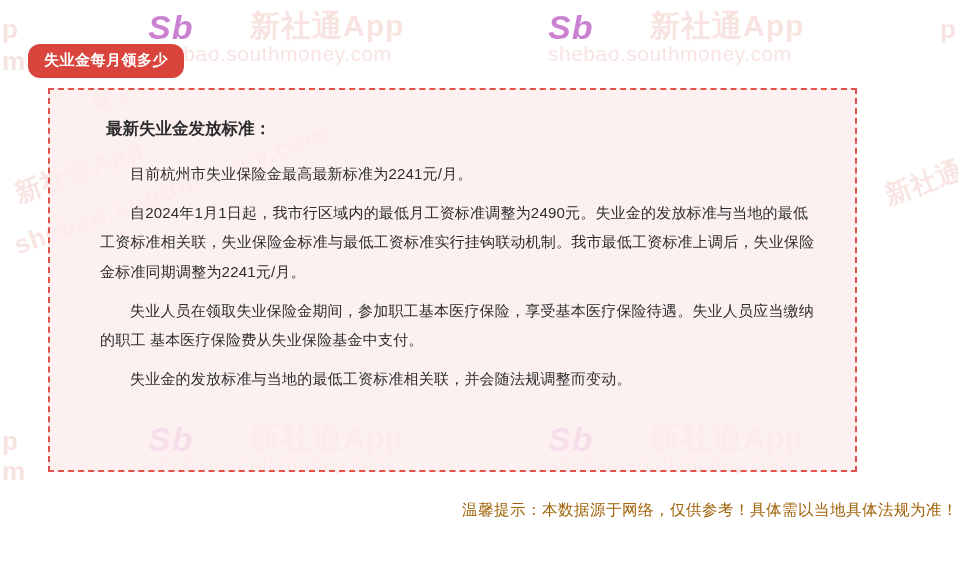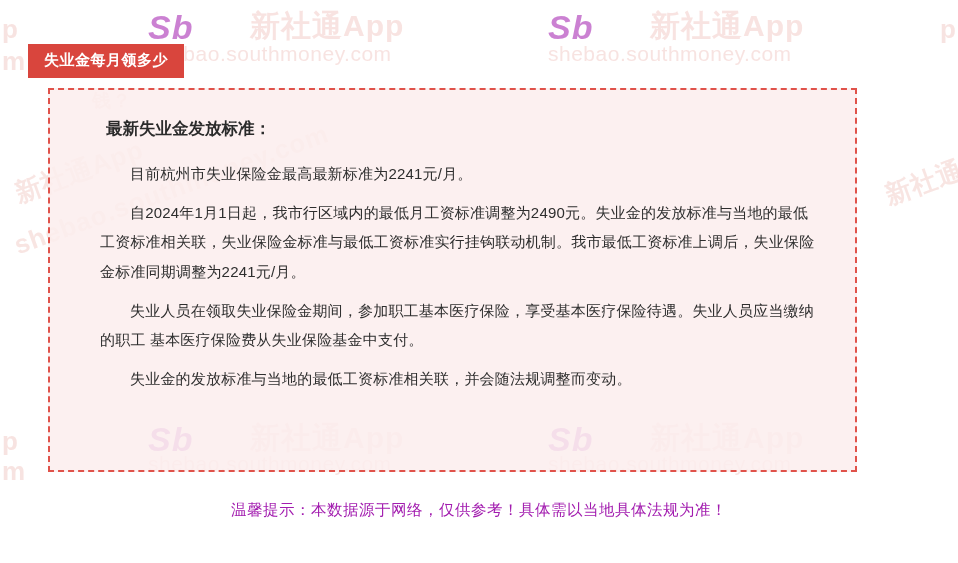--- a/index.html
+++ b/index.html
@@ -68,20 +68,21 @@
     position: absolute;
     left: 28px;
     top: 44px;
     background: #d9453d;
     color: #ffffff;
     font-size: 15px;
     font-weight: bold;
     padding: 7px 16px 8px 16px;
     z-index: 6;
     letter-spacing: 0.5px;
+    border-radius: 12px;
   }
 
   
   .box {
     position: absolute;
     left: 48px;
     top: 88px;
     width: 809px;
     height: 384px;
     border: 2px dashed #e0524a;
@@ -108,23 +109,23 @@
     text-indent: 30px;
     letter-spacing: 0.2px;
   }
 
   
   .footer-note {
     position: absolute;
     left: 0;
     right: 0;
     top: 500px;
-    text-align: center;
+    text-align: right;
     font-size: 15.5px;
-    color: #a21caf;
+    color: #a16207;
     z-index: 6;
     letter-spacing: 0.5px;
   }
 
   
   .edge-letter {
     font-size: 26px;
     color: #f2cdc9;
     font-weight: bold;
   }

